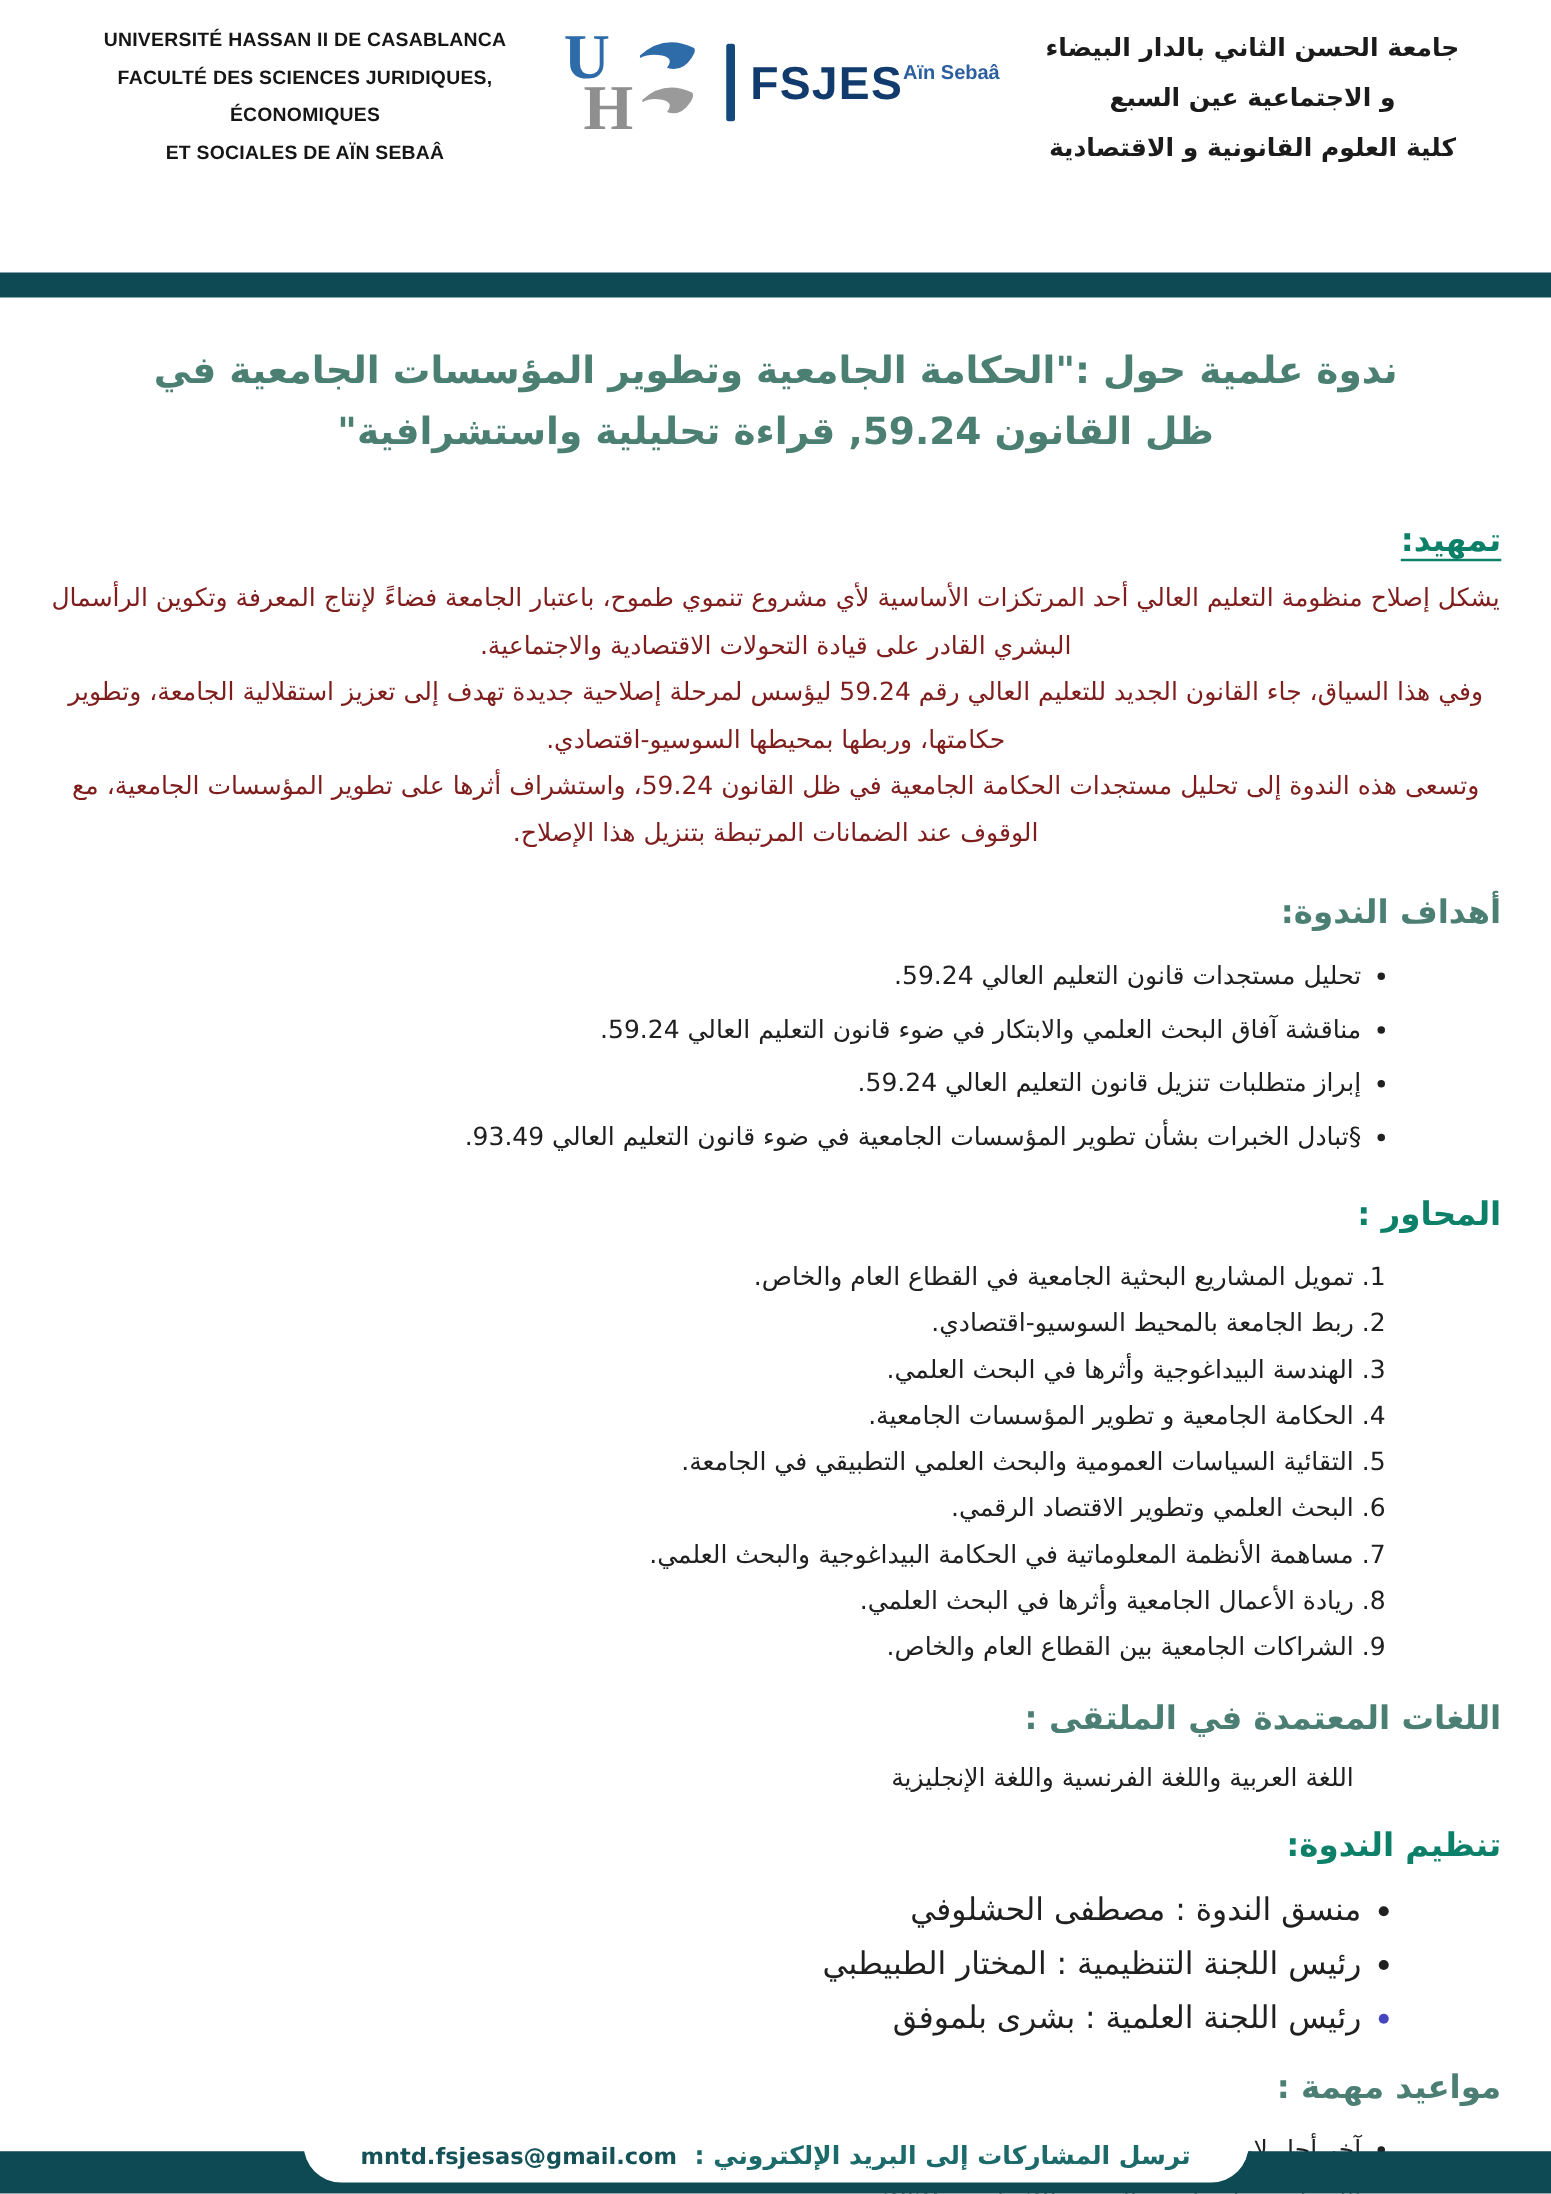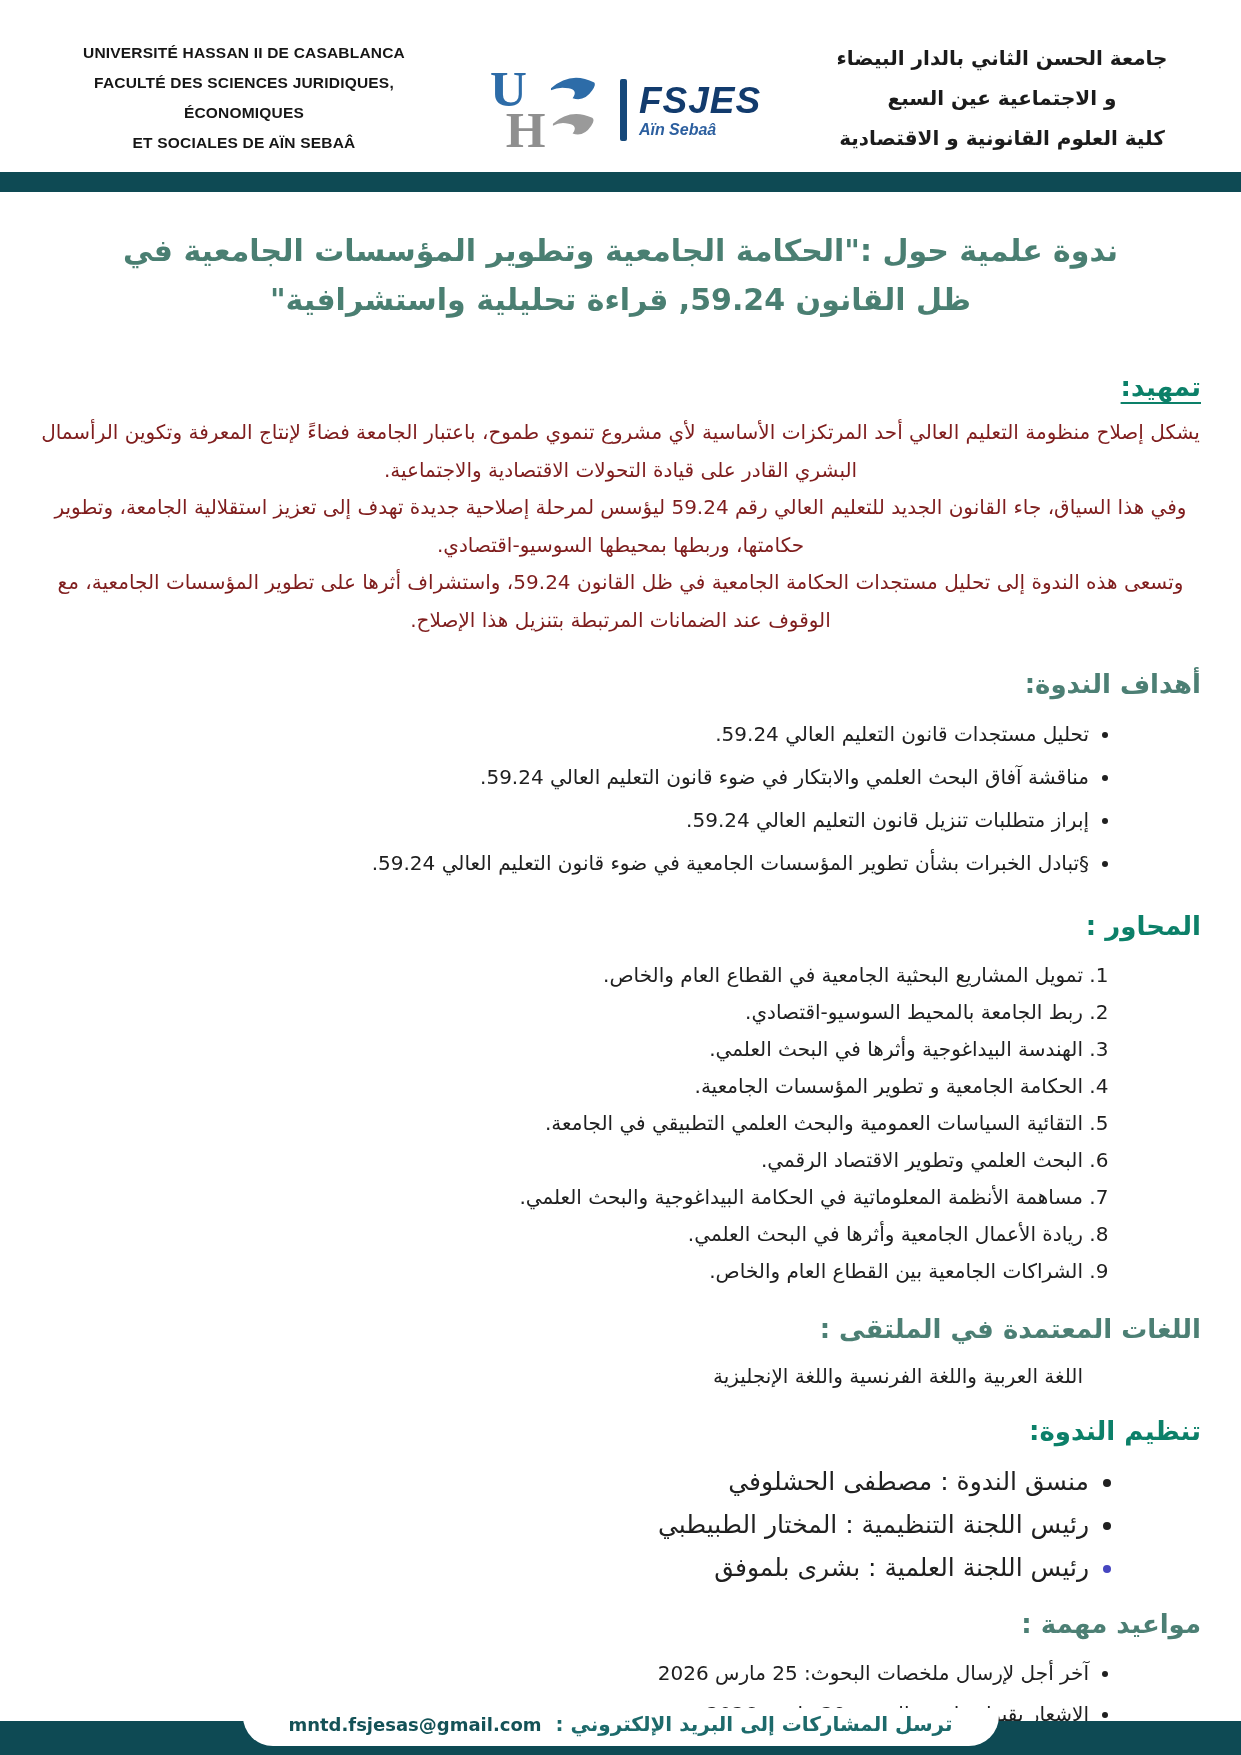--- a/index.html
+++ b/index.html
@@ -9,34 +9,34 @@
     margin:0 auto;
     background:#ffffff;
     font-family:"DejaVu Sans", sans-serif;
     color:#202020;
     overflow:hidden;
   }
 
   
   .hdr {
     box-sizing:border-box;
-    height:172px;
-    display:flex; align-items:flex-end; justify-content:space-between;
+    height:218px;
+    display:flex; align-items:flex-start; justify-content:space-between;
     padding:18px 44px 14px 44px;
   }
   .hdr-left {
     width:400px; text-align:center;
     font-family:"Liberation Sans", sans-serif;
     font-weight:bold; font-size:15.5px; line-height:30px; color:#161616;
     letter-spacing:.2px;
   }
   .hdr-logo { display:flex; align-items:center; gap:12px; }
   .logo-mark { width:118px; height:96px; display:block; }
   .logo-sep { width:7px; height:62px; background:#15487a; border-radius:2px; }
-  .logo-words { display:flex; flex-direction:column; line-height:1;font-style:italic; }
+  .logo-words { display:flex; flex-direction:row; line-height:1; }
   .logo-acronym {
     font-family:"Liberation Sans", sans-serif;
     font-weight:bold; font-size:37px; color:#123b6d; letter-spacing:1px;
   }
   .logo-sub {
     font-family:"Liberation Sans", sans-serif;
     font-weight:bold; font-size:16px; color:#2c5f9f; margin-top:3px;
   }
   .hdr-right {
     width:390px; text-align:center; direction:rtl;
@@ -152,21 +152,21 @@
         </div>
     </section>
 
     <section class="sec-objectives">
       <h2 class="sec-h h-soft">أهداف الندوة:</h2>
       <ul class="objectives-list">
 
       <li>تحليل مستجدات قانون التعليم العالي 59.24.</li>
           <li>مناقشة آفاق البحث العلمي والابتكار في ضوء قانون التعليم العالي 59.24.</li>
           <li>إبراز متطلبات تنزيل قانون التعليم العالي 59.24.</li>
-          <li>§تبادل الخبرات بشأن تطوير المؤسسات الجامعية في ضوء قانون التعليم العالي 59.24.</li>
+          <li>§تبادل الخبرات بشأن تطوير المؤسسات الجامعية في ضوء قانون التعليم العالي 93.49.</li>
         </ul>
     </section>
 
     <section class="sec-axes">
       <h2 class="sec-h h-bright">المحاور :</h2>
       <ol class="axes-list">
 
       <li>تمويل المشاريع البحثية الجامعية في القطاع العام والخاص.</li>
           <li>ربط الجامعة بالمحيط السوسيو-اقتصادي.</li>
           <li>الهندسة البيداغوجية وأثرها في البحث العلمي.</li>

